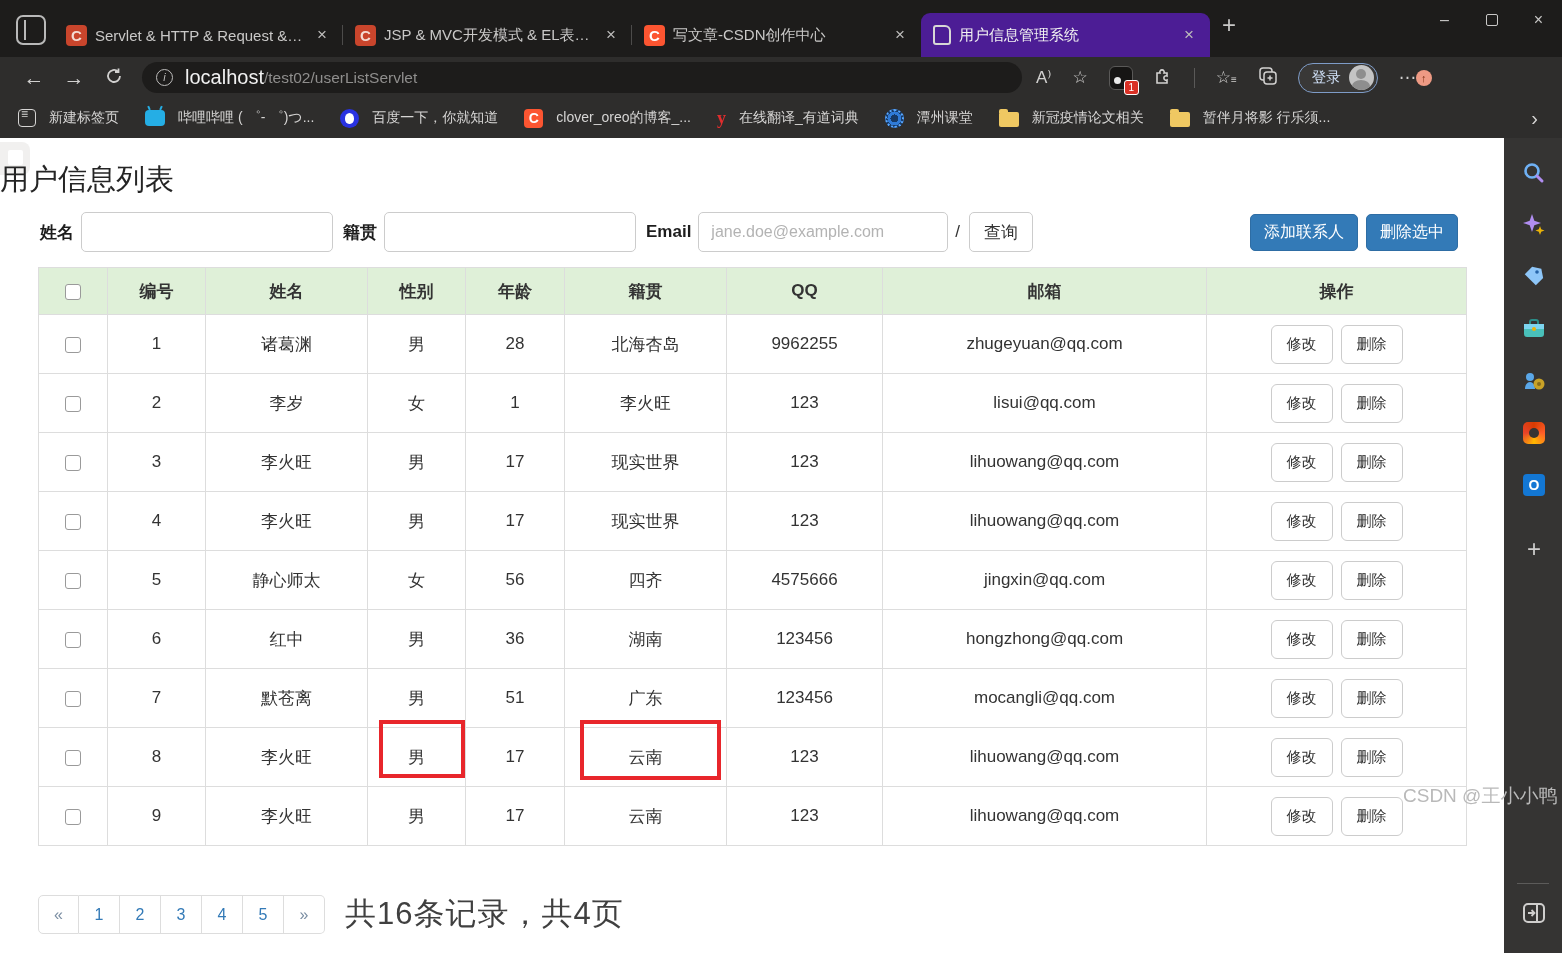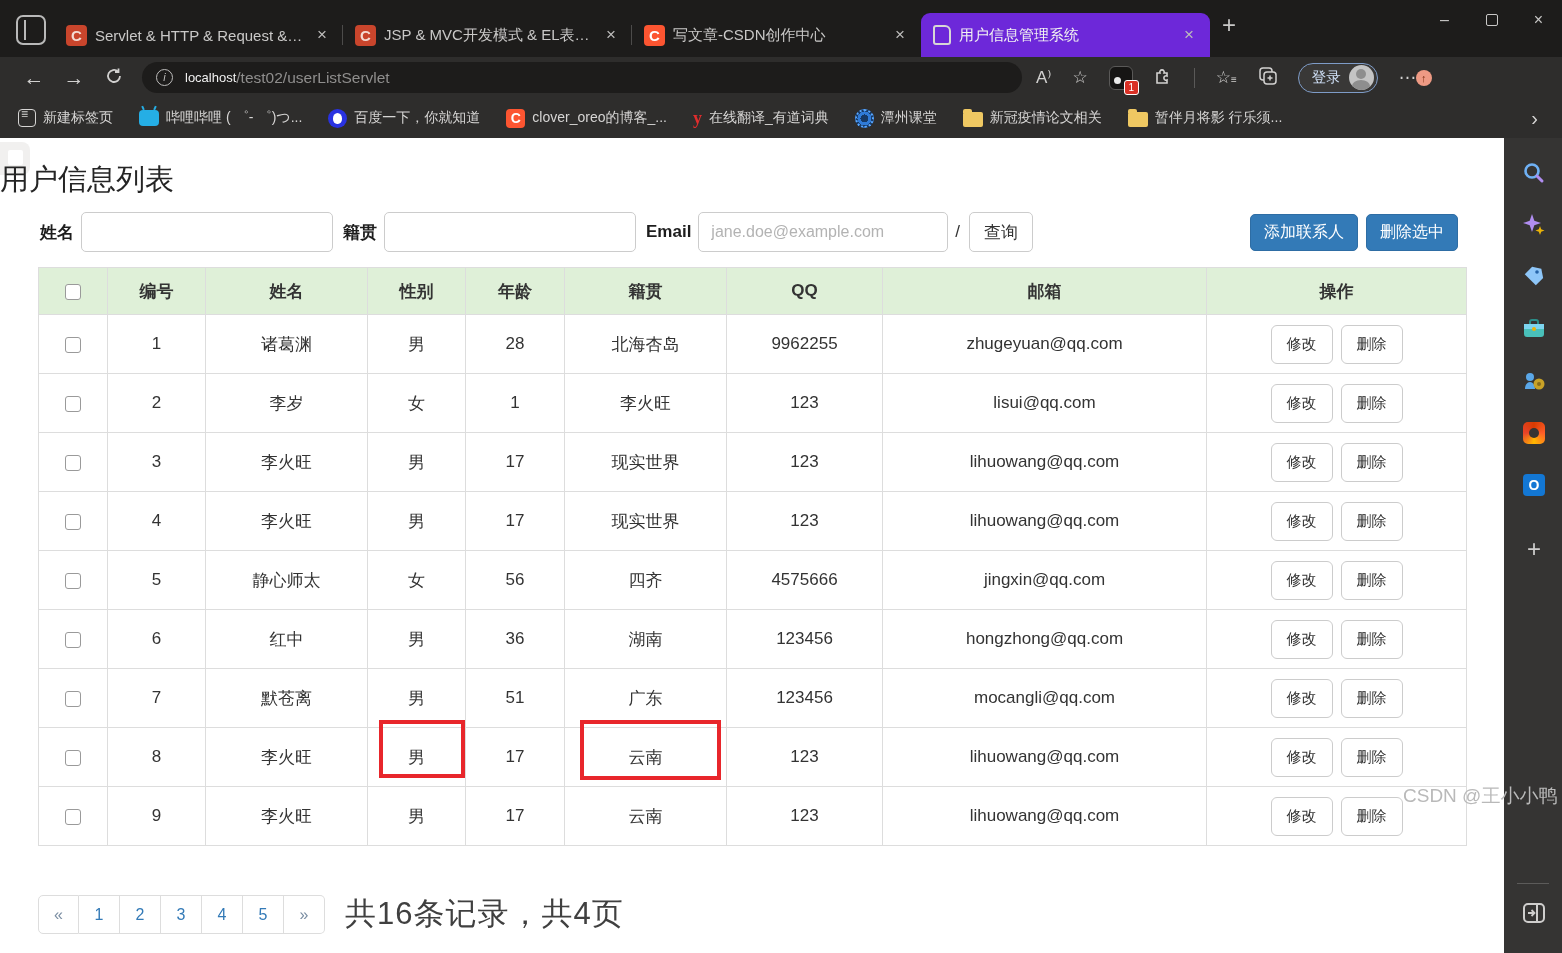--- a/index.html
+++ b/index.html
@@ -4,52 +4,52 @@
 <style>
   * { margin:0; padding:0; box-sizing:border-box; }
   html,body { width:1562px; height:953px; overflow:hidden; background:#fff;
     font-family:"Liberation Sans","DejaVu Sans",sans-serif; }
 
   
   .tabstrip { position:absolute; left:0; top:0; width:1562px; height:57px; background:#1d1c1b; display:flex; align-items:flex-end; }
   .tab-actions { width:30px; height:30px; margin:0 8px 12px 16px; border:2px solid #b9b9b9; border-radius:7px; position:relative; }
   .tab-actions::after { content:""; position:absolute; left:6px; top:3px; bottom:3px; width:2px; background:#b9b9b9; }
   .tab { width:289px; height:44px; display:flex; align-items:center; padding:0 10px 0 12px; color:#c9c8c7; font-size:15px; position:relative; }
-  .tab.active { background:#6d28d9; border-radius:9px 9px 0 0; color:#f2f2f2; }
+  .tab.active { background:#4c1d95; border-radius:9px 9px 0 0; color:#f2f2f2; }
   .tab .sep { position:absolute; right:0; top:12px; height:20px; width:1px; background:#4c4b4a; }
   .tab-title { flex:1; overflow:hidden; white-space:nowrap; text-overflow:ellipsis; margin:0 8px; }
   .tab-close { width:22px; height:22px; border-radius:4px; color:#bdbcbb; font-size:17px; line-height:22px; text-align:center; flex:0 0 auto; }
   .fav-csdn { width:21px; height:21px; border-radius:4px; background:#c9452c; color:#f4dcd4; font-weight:bold; font-size:15px; line-height:21px; text-align:center; flex:0 0 auto; }
   .fav-doc { width:18px; height:20px; border:2px solid #d8d7d6; border-radius:3px 6px 3px 3px; flex:0 0 auto; }
   .newtab-btn { color:#c9c8c7; font-size:24px; margin:0 0 18px 12px; }
   .win-controls { position:absolute; right:0; top:0; height:44px; display:flex; }
   .win-btn { width:47px; height:40px; display:flex; align-items:center; justify-content:center; color:#c9c8c7; font-size:16px; }
   .win-max { width:12px; height:12px; border:1.5px solid #c9c8c7; border-radius:2px; }
 
   .toolbar { position:absolute; left:0; top:57px; width:1562px; height:41px; background:#2e2d2c; display:flex; align-items:center; }
   .nav-ic { color:#d2d1d0; font-size:21px; width:40px; text-align:center; }
   .urlbar { width:880px; height:31px; margin-left:8px; background:#1d1c1b; border-radius:16px; display:flex; align-items:center; padding:0 14px; }
   .info-ic { width:17px; height:17px; border:1.5px solid #bdbcbb; border-radius:50%; color:#bdbcbb; font-size:11px; line-height:14px; text-align:center; font-style:italic; margin-right:12px; flex:0 0 auto;}
-  .url-host { color:#f1f1f1; font-size:13px; }
+  .url-host { color:#f1f1f1; font-size:20px; }
   .url-path { color:#8f8e8d; font-size:15.5px; }
   .tb-right { display:flex; align-items:center; margin-left:14px; gap:21px; }
   .tb-ic { color:#d2d1d0; font-size:17px; position:relative; }
   .ext-ic { width:24px; height:24px; background:#161514; border:1px solid #5a5958; border-radius:6px; position:relative; }
   .ext-ic::before { content:""; position:absolute; left:4px; bottom:5px; width:7px; height:7px; background:#e9e9e9; border-radius:50%; }
   .badge-red { position:absolute; right:-7px; bottom:-6px; min-width:15px; height:15px; background:#d93025; border:1px solid #fff; border-radius:3px; color:#fff; font-size:10px; line-height:13px; text-align:center; padding:0 2px; }
   .tb-divider { width:1px; height:20px; background:#5a5958; }
   .login-pill { height:30px; border:1px solid #7e9cc8; border-radius:16px; background:#393837; display:flex; align-items:center; padding:0 3px 0 13px; gap:8px; }
   .login-label { color:#cfe0f7; font-size:14.5px; }
   .avatar { width:25px; height:25px; border-radius:50%; background:#c4c4c4; position:relative; overflow:hidden; }
   .avatar::before { content:""; position:absolute; left:7.5px; top:4px; width:10px; height:10px; border-radius:50%; background:#8e8e8e; }
   .avatar::after { content:""; position:absolute; left:3.5px; top:15px; width:18px; height:12px; border-radius:50%; background:#8e8e8e; }
   .badge-up { position:absolute; right:-9px; bottom:-8px; width:16px; height:16px; border-radius:50%; background:#ee9a84; color:#7c2d12; font-size:11px; line-height:16px; text-align:center; }
 
   .bookmarks { position:absolute; left:0; top:98px; width:1562px; height:40px; background:#2e2d2c; display:flex; align-items:center; padding-left:18px; gap:26px; }
-  .bm { display:flex; align-items:center; gap:7px; color:#d6d5d4; font-size:14px; white-space:nowrap; }
+  .bm { display:flex; align-items:center; gap:13px; color:#d6d5d4; font-size:14px; white-space:nowrap; }
   .bm-newtab { width:18px; height:18px; border:1.5px solid #d6d5d4; border-radius:4px; position:relative; }
   .bm-newtab::after { content:"≡"; position:absolute; left:2px; top:-3px; font-size:12px; color:#d6d5d4; }
   .bm-bili { width:20px; height:16px; background:#25aee5; border-radius:4px; position:relative; }
   .bm-bili::before { content:""; position:absolute; left:3px; top:-4px; width:2px; height:4px; background:#25aee5; transform:rotate(-25deg); }
   .bm-bili::after { content:""; position:absolute; right:3px; top:-4px; width:2px; height:4px; background:#25aee5; transform:rotate(25deg); }
   .bm-baidu { width:19px; height:19px; background:#2932e1; border-radius:50%; position:relative; }
   .bm-baidu::after { content:""; position:absolute; left:5px; top:4px; width:9px; height:11px; background:#fff; border-radius:50% 50% 45% 45%; }
   .bm-csdn { width:19px; height:19px; border-radius:4px; background:#fc5531; color:#fff; font-weight:bold; font-size:14px; line-height:19px; text-align:center; }
   .bm-youdao { color:#e02d2d; font-weight:bold; font-size:18px; font-family:"Liberation Serif",serif; }
   .bm-gear { width:19px; height:19px; border-radius:50%; background:radial-gradient(circle at 50% 50%, #173a66 0 4px, #2f7bd8 4px 7px, #173a66 7px); border:2px dotted #58a6ff; }

